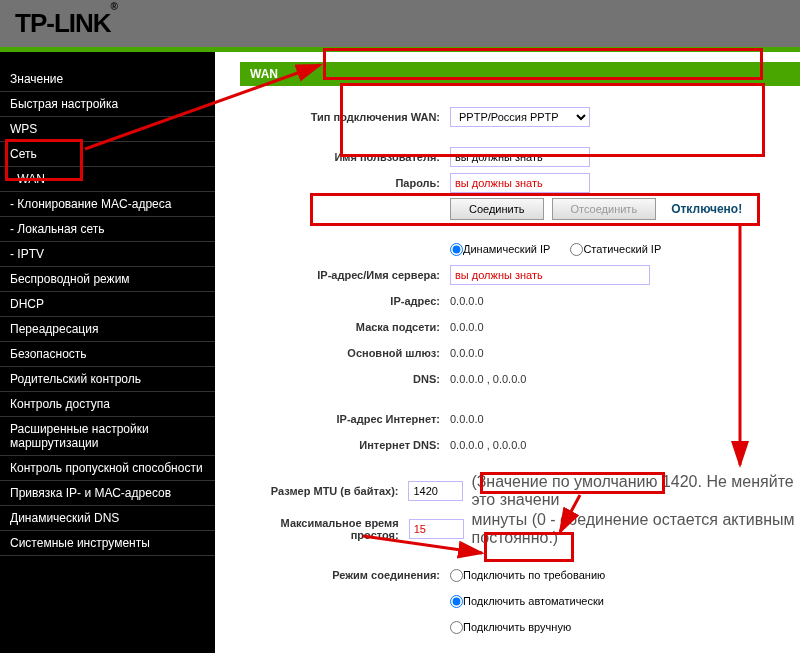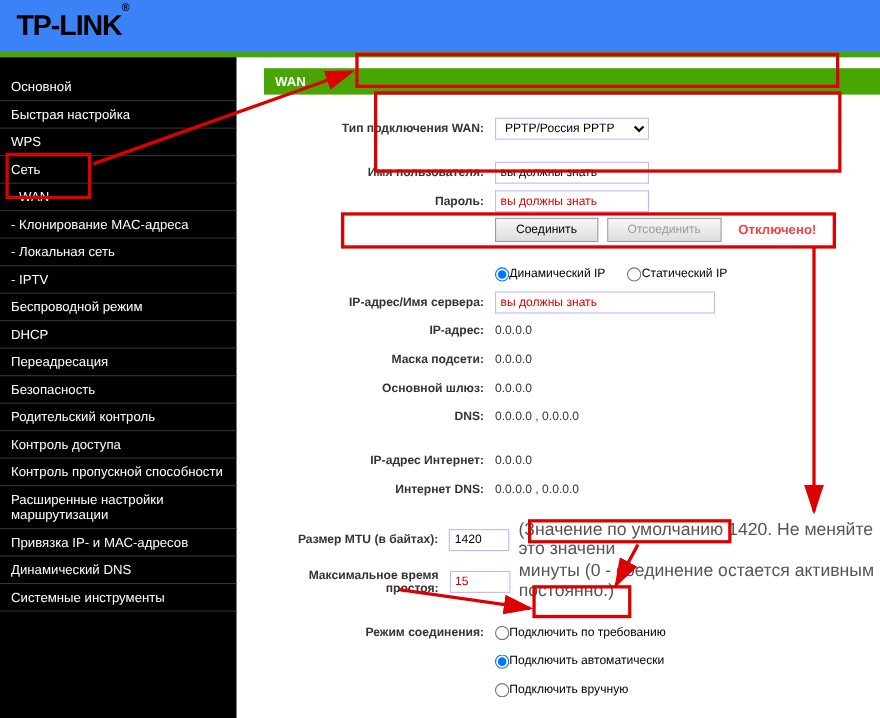--- a/index.html
+++ b/index.html
@@ -1,70 +1,70 @@
 <!DOCTYPE html>
 <html><head>
 <meta charset="utf-8">
 <style>
 * { box-sizing: border-box; margin: 0; padding: 0; }
 body { font-family: Arial, sans-serif; font-size: 12px; background: #fff; width: 800px; height: 653px; overflow: hidden; position: relative; }
-.header { background: #3b82f6; padding: 8px 15px; border-bottom: 5px solid #49a600; }
+.header { background: #737373; padding: 8px 15px; border-bottom: 5px solid #49a600; }
 .logo { font-family: Arial, sans-serif; font-size: 26px; font-weight: 900; letter-spacing: -1px; color: #000; }
 .logo sup { font-size: 10px; position: relative; top: -12px; }
 .layout { display: flex; }
 .sidebar { width: 215px; background: #000; padding-top: 15px; position: relative; }
 .side-item { color: #fff; padding: 5px 10px; font-size: 12px; cursor: pointer; border-bottom: 1px solid #333; }
 .side-item.sub { padding-left: 10px; }
 .hl-net { position: absolute; border: 3px solid #d00; top: 87px; left: 5px; width: 78px; height: 42px; pointer-events: none; }
 .content { flex: 1; padding: 10px 0 0 25px; position: relative; }
 .page-title-bar { background: #49a600; color: #fff; font-weight: bold; padding: 5px 10px; margin-bottom: 19px; }
 .form-zone { position: relative; }
 .row { display: flex; align-items: center; min-height: 24px; margin-bottom: 2px; }
 .lbl { width: 210px; text-align: right; padding-right: 10px; font-size: 11px; font-weight: bold; color: #333; }
 .val { font-size: 11px; color: #333; }
 select, input[type=text] { font-size: 11px; border: 1px solid #c4b5fd; padding: 2px 4px; height: 20px; background: #fff; }
 input.red-text { color: #d00; }
 .btn { font-size: 11px; border: 1px solid #999; background: linear-gradient(#f8f8f8,#ddd); padding: 3px 18px; cursor: pointer; height: 22px; }
 .btn[disabled] { color: #999; }
 .sep { height: 14px; }
 .radio-lab { font-size: 11px; }
-.status-blue { color: #ef4444; font-weight: bold; }
+.status-blue { color: #0c4a6e; font-weight: bold; }
 .hint { font-size: 16px; color: #555; }
 .box1 { position: absolute; border: 3px solid #d00; top: 48px; left: 323px; width: 440px; height: 32px; pointer-events: none; }
 .box2 { position: absolute; border: 3px solid #d00; top: 83px; left: 340px; width: 425px; height: 74px; pointer-events: none; }
 .box3 { position: absolute; border: 3px solid #d00; top: 193px; left: 310px; width: 450px; height: 33px; pointer-events: none; }
 .box4 { position: absolute; border: 3px solid #d00; top: 472px; left: 480px; width: 185px; height: 22px; pointer-events: none; }
 .box5 { position: absolute; border: 3px solid #d00; top: 532px; left: 484px; width: 90px; height: 30px; pointer-events: none; }
 svg.arrow { position: absolute; pointer-events: none; overflow: visible; }
 </style>
 </head>
 <body>
 
 <div class="header">
   <span class="logo"><span>TP-LINK</span><sup>®</sup></span>
 </div>
 
 <div class="layout">
   <div class="sidebar">
-    <div class="side-item">Основной</div>
+    <div class="side-item">Значение</div>
     <div class="side-item">Быстрая настройка</div>
     <div class="side-item">WPS</div>
     <div class="side-item">Сеть</div>
     <div class="side-item sub">- WAN</div>
     <div class="side-item sub">- Клонирование MAC-адреса</div>
     <div class="side-item sub">- Локальная сеть</div>
     <div class="side-item sub">- IPTV</div>
     <div class="side-item">Беспроводной режим</div>
     <div class="side-item">DHCP</div>
     <div class="side-item">Переадресация</div>
     <div class="side-item">Безопасность</div>
     <div class="side-item">Родительский контроль</div>
     <div class="side-item">Контроль доступа</div>
+    <div class="side-item">Расширенные настройки маршрутизации</div>
     <div class="side-item">Контроль пропускной способности</div>
-    <div class="side-item">Расширенные настройки маршрутизации</div>
     <div class="side-item">Привязка IP- и МАС-адресов</div>
     <div class="side-item">Динамический DNS</div>
     <div class="side-item">Системные инструменты</div>
     <div class="hl-net"></div>
   </div>
 
   <div class="content">
     <div class="page-title-bar">WAN</div>
 
     <div class="form-zone">

